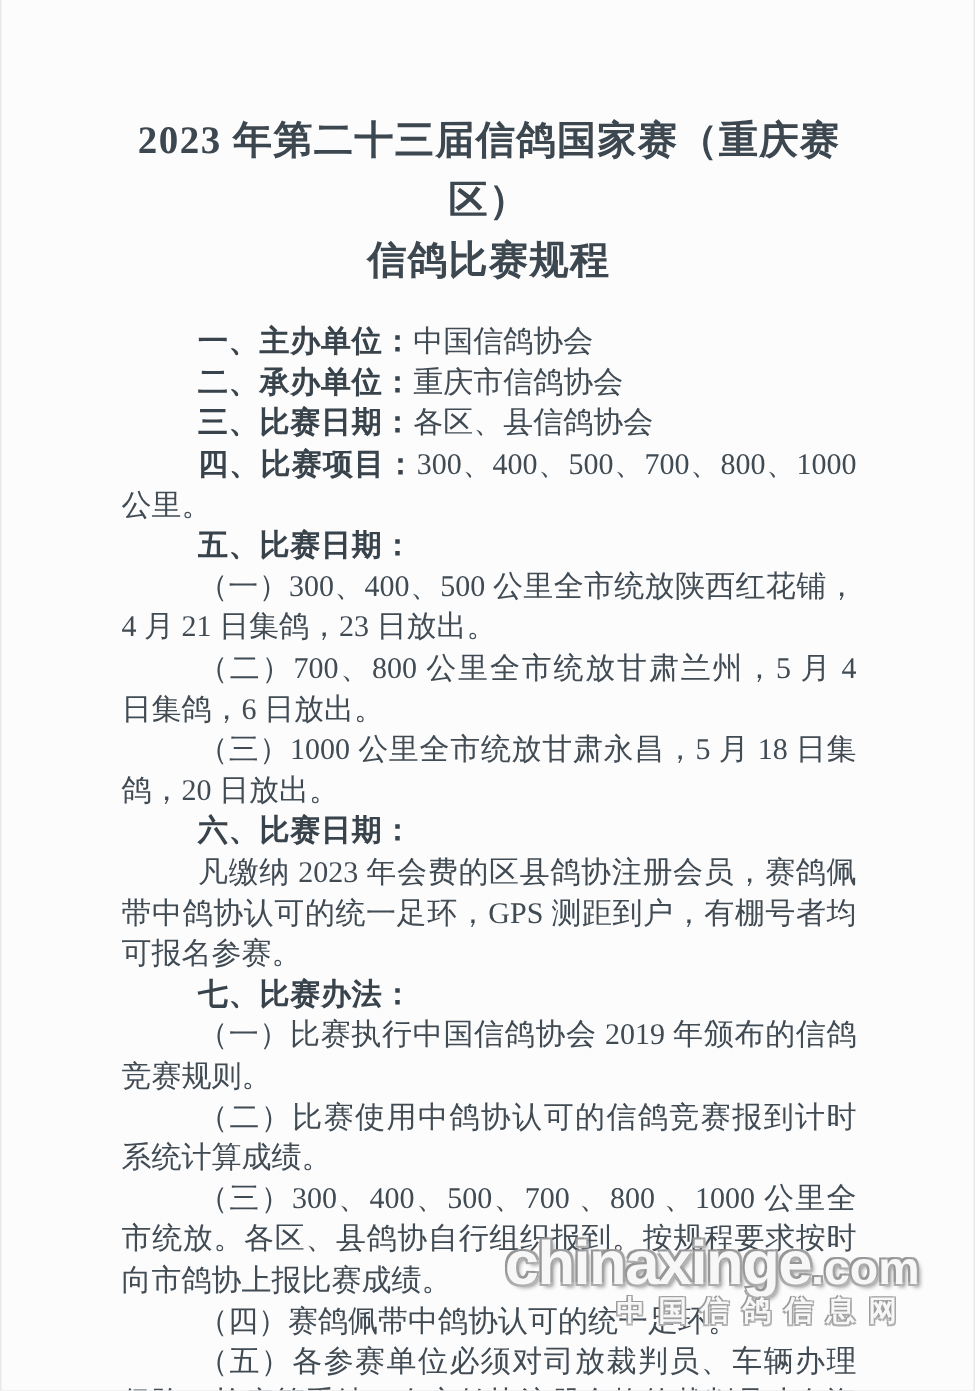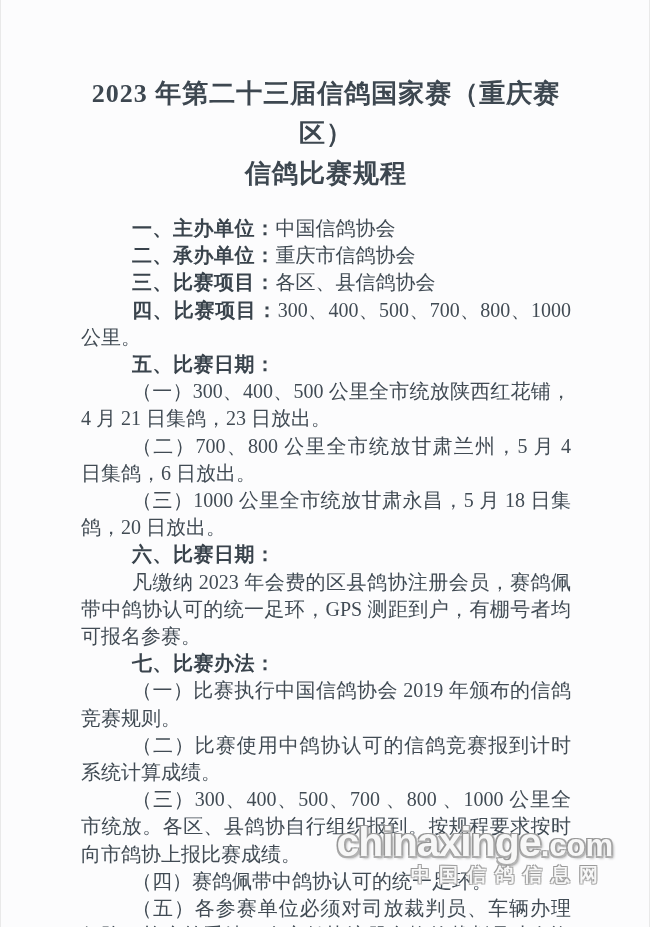--- a/index.html
+++ b/index.html
@@ -87,21 +87,21 @@
 
   <div class="doc">
     <div class="title">
       <div>2023 年第二十三届信鸽国家赛（重庆赛区）</div>
       <div>信鸽比赛规程</div>
     </div>
 
     <div class="doc-body">
         <p class="para"><b>一、主办单位：</b>中国信鸽协会</p>
         <p class="para"><b>二、承办单位：</b>重庆市信鸽协会</p>
-        <p class="para"><b>三、比赛项目：</b>各区、县信鸽协会</p>
+        <p class="para"><b>三、比赛日期：</b>各区、县信鸽协会</p>
         <p class="para"><b>四、比赛项目：</b>300、400、500、700、800、1000 公里。</p>
         <p class="para"><b>五、比赛日期：</b></p>
         <p class="para">（一）300、400、500 公里全市统放陕西红花铺，4 月 21 日集鸽，23 日放出。</p>
         <p class="para">（二）700、800 公里全市统放甘肃兰州，5 月 4 日集鸽，6 日放出。</p>
         <p class="para">（三）1000 公里全市统放甘肃永昌，5 月 18 日集鸽，20 日放出。</p>
         <p class="para"><b>六、比赛日期：</b></p>
         <p class="para">凡缴纳 2023 年会费的区县鸽协注册会员，赛鸽佩带中鸽协认可的统一足环，GPS 测距到户，有棚号者均可报名参赛。</p>
         <p class="para"><b>七、比赛办法：</b></p>
         <p class="para">（一）比赛执行中国信鸽协会 2019 年颁布的信鸽竞赛规则。</p>
         <p class="para">（二）比赛使用中鸽协认可的信鸽竞赛报到计时系统计算成绩。</p>

